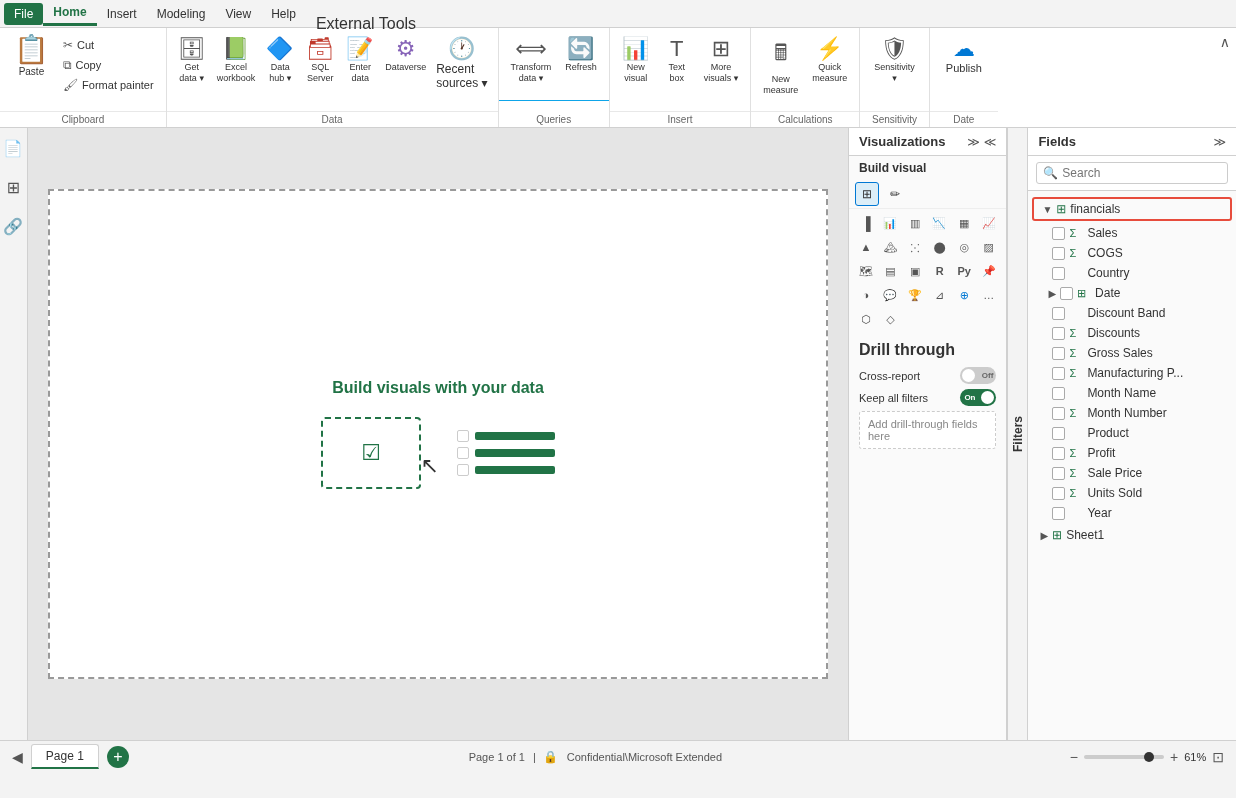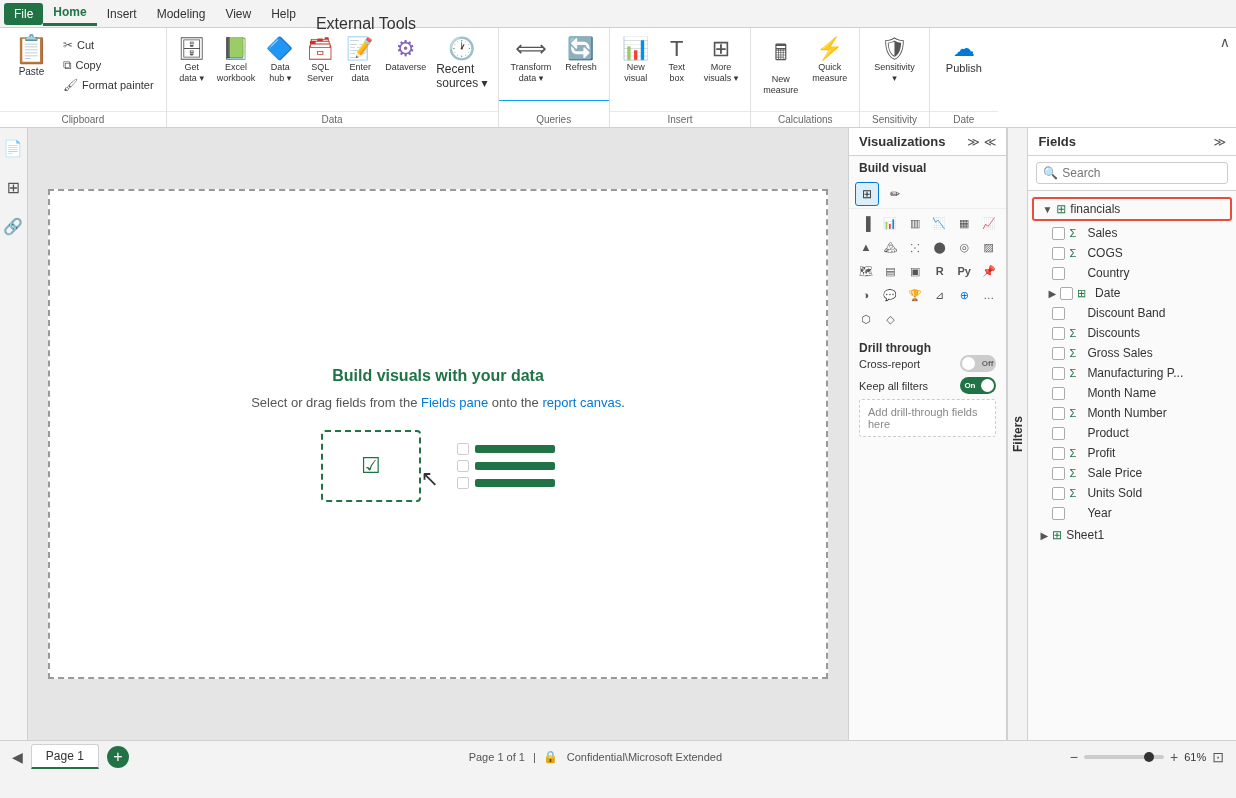--- a/index.html
+++ b/index.html
@@ -156,23 +156,20 @@
   <div style="width:28px; background:#f3f3f3; border-right:1px solid #d0d0d0; display:flex; flex-direction:column; align-items:center; padding:8px 0; gap:14px;">
     <span style="font-size:16px; color:#555; cursor:pointer; padding:3px;">📄</span>
     <span style="font-size:16px; color:#555; cursor:pointer; padding:3px;">⊞</span>
     <span style="font-size:16px; color:#555; cursor:pointer; padding:3px;">🔗</span>
   </div>
 
   <div style="flex:1; background:#e5e5e5; display:flex; align-items:center; justify-content:center; padding:16px;">
     <div style="width:780px; height:490px; background:white; border:2px dashed #999; display:flex; flex-direction:column; align-items:center; justify-content:center; position:relative;">
       <div style="display:flex; flex-direction:column; align-items:center; gap:10px;">
         <div style="font-size:16px; font-weight:600; color:#217346;">Build visuals with your data</div>
-        <div style="font-size:13px; color:#555;">
-          <span>Select or drag fields from the </span><span style="color:#0078d4;">Fields pane</span><span> onto the </span><span style="color:#0078d4;">report canvas</span><span>.</span>
-        </div>
 
         <div style="display:flex; gap:20px; align-items:center; margin-top:10px;">
           <div style="width:100px; height:72px; border:2px dashed #217346; border-radius:4px; display:flex; align-items:center; justify-content:center; position:relative;">
             <span style="font-size:22px; color:#217346;">☑</span>
             <span style="font-size:22px; position:absolute; right:-20px; bottom:8px;">↖</span>
           </div>
           <div style="display:flex; flex-direction:column; gap:5px; margin-left:16px;">
             <div style="display:flex; align-items:center; gap:6px;">
               <div style="width:12px; height:12px; border:1px solid #ccc; border-radius:2px; background:white; flex-shrink:0;"></div>
               <div style="width:80px; height:8px; background:#217346; border-radius:2px;"></div>
@@ -239,21 +236,21 @@
         <div style="width:22px; height:22px; display:flex; align-items:center; justify-content:center; border-radius:3px; cursor:pointer; font-size:11px; color:#555; border:1px solid transparent;">⊿</div>
         <div style="width:22px; height:22px; display:flex; align-items:center; justify-content:center; border-radius:3px; cursor:pointer; font-size:11px; color:#0078d4; border:1px solid transparent;">⊕</div>
         <div style="width:22px; height:22px; display:flex; align-items:center; justify-content:center; border-radius:3px; cursor:pointer; font-size:11px; color:#555; border:1px solid transparent;">…</div>
 
         <div style="width:22px; height:22px; display:flex; align-items:center; justify-content:center; border-radius:3px; cursor:pointer; font-size:11px; color:#555; border:1px solid transparent;">⬡</div>
         <div style="width:22px; height:22px; display:flex; align-items:center; justify-content:center; border-radius:3px; cursor:pointer; font-size:11px; color:#555; border:1px solid transparent;">◇</div>
       </div>
 
 
       <div style="padding:4px 10px; margin-top:4px;">
-        <div style="font-size:12px; font-weight:600; margin-bottom:0;">Drill through</div>
+        <div style="font-size:16px; font-weight:600; margin-bottom:8px;">Drill through</div>
         <div style="display:flex; align-items:center; justify-content:space-between; margin-bottom:5px;">
           <span style="font-size:11px; color:#333;">Cross-report</span>
           <div style="width:36px; height:17px; border-radius:9px; background:#ccc; display:flex; align-items:center; padding:2px; justify-content:flex-start; cursor:pointer; position:relative;">
             <div style="width:13px; height:13px; border-radius:50%; background:white;"></div>
             <span style="position:absolute; right:3px; font-size:8px; color:#666; font-weight:bold;">Off</span>
           </div>
         </div>
         <div style="display:flex; align-items:center; justify-content:space-between; margin-bottom:5px;">
           <span style="font-size:11px; color:#333;">Keep all filters</span>
           <div style="width:36px; height:17px; border-radius:9px; background:#217346; display:flex; align-items:center; padding:2px; justify-content:flex-end; cursor:pointer; position:relative;">

